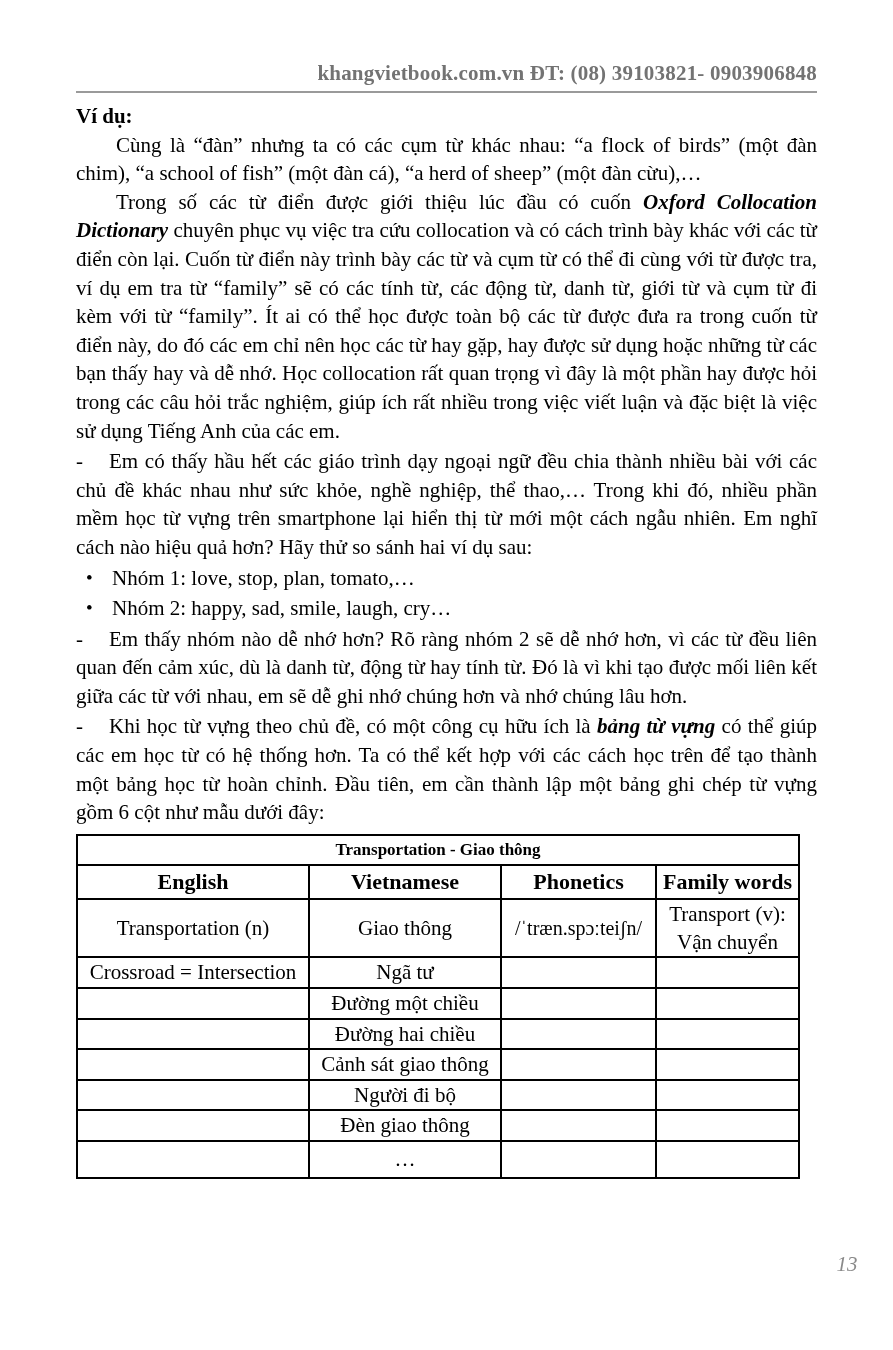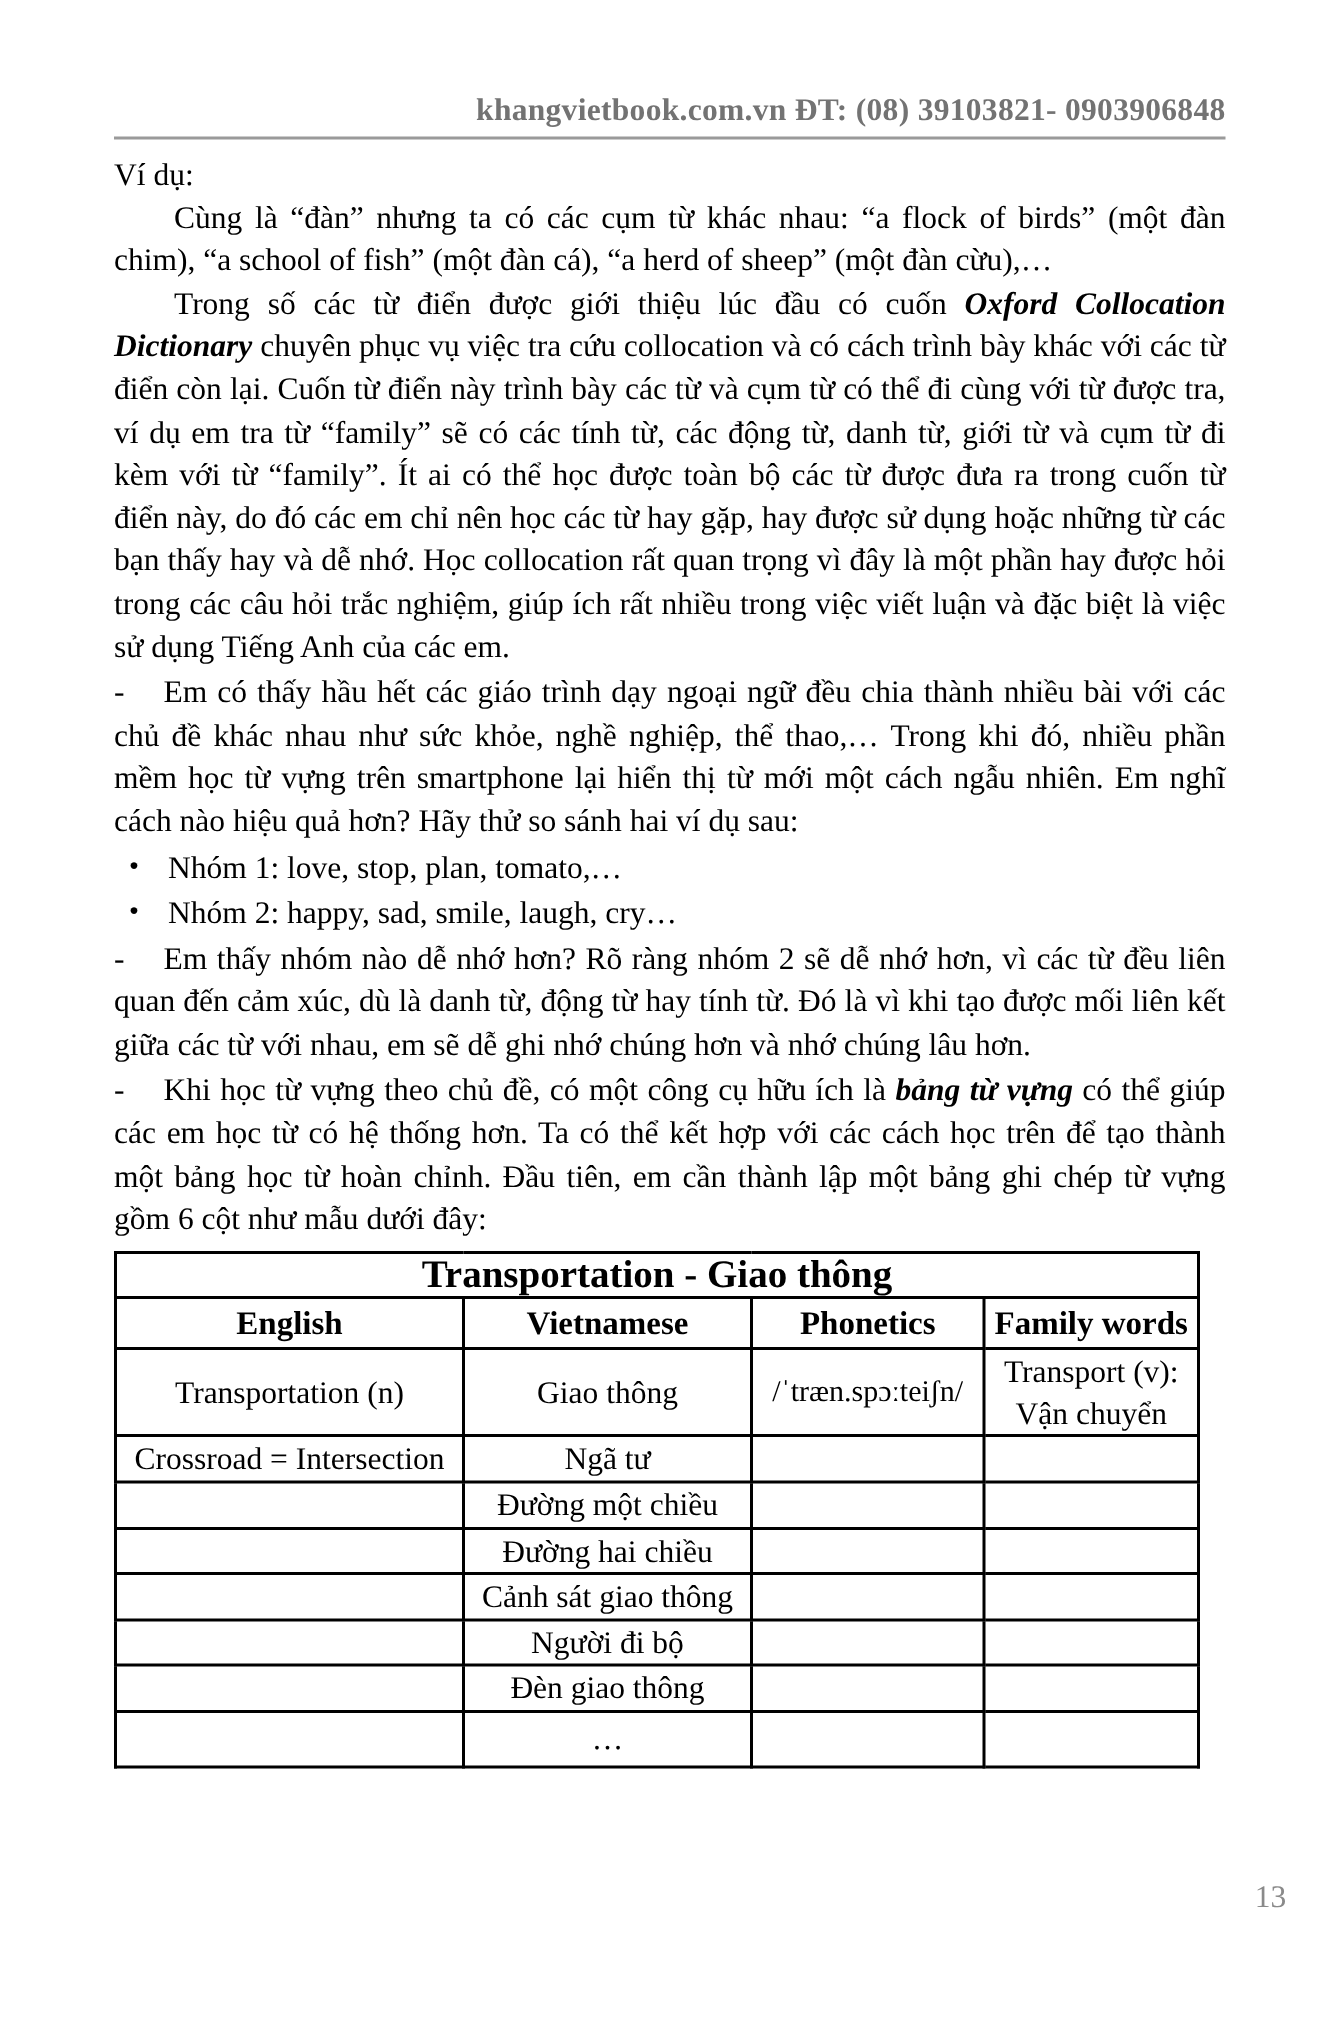--- a/index.html
+++ b/index.html
@@ -9,46 +9,46 @@
     font-family:"Liberation Serif","DejaVu Serif",serif;
     color:#000; overflow:hidden;
   }
   .content { position:absolute; left:76px; top:60px; width:741px; }
   .site-header {
     text-align:right; font-weight:bold; font-size:21px; line-height:26px;
     color:#737373; padding-bottom:5px; border-bottom:2px solid #9a9a9a;
     letter-spacing:0.2px;
   }
   .body-text { margin-top:9px; font-size:21px; line-height:28.6px; text-align:justify; }
-  .bold { font-weight:normal; }
+  .bold { font-weight:bold; }
   .ital { }
   .bold-ital { font-weight:bold; font-style:italic; }
   p.indent { text-indent:40px; }
   p.dash-para { margin-top:2px; }
   .dash-marker { display:inline-block; width:33px; }
   .bullet-item { display:flex; margin:2px 0 2px 10px; text-align:left; }
   .bullet-glyph { width:26px; font-size:19px; line-height:28.6px; }
   .vocab-table {
     width:722px; border-collapse:collapse; margin-top:7px;
     font-size:21px; table-layout:fixed;
   }
   .vocab-table td, .vocab-table th {
     border:2px solid #000; text-align:center; vertical-align:middle;
     padding:0 3px; overflow:hidden;
   }
-  .vocab-table .title-cell { font-weight:bold; font-size:26px; height:20px; }
+  .vocab-table .title-cell { font-weight:bold; font-size:17px; height:20px; }
   .vocab-table th { font-weight:bold; font-size:22px; height:34px; }
   .vocab-table tbody tr td { height:30px; }
   .vocab-table tbody tr:first-child td { height:58px; }
   .vocab-table tbody tr:last-child td { height:37px; }
   .vocab-table td.multiline { white-space:pre-line; line-height:28px; }
   .vocab-table tbody tr:first-child td:nth-child(3) { font-size:20px; padding:0 1px; }
   .page-number {
     position:absolute; left:826px; top:1252px; width:42px;
-    font-size:21px; color:#8a8a8a; text-align:center;
+    font-size:21px; color:#8a8a8a; text-align:center;font-style:italic;
   }
 </style>
 </head>
 <body>
 
 <div class="page">
   <div class="content">
 
     <div class="site-header">khangvietbook.com.vn ĐT: (08) 39103821- 0903906848</div>
 

